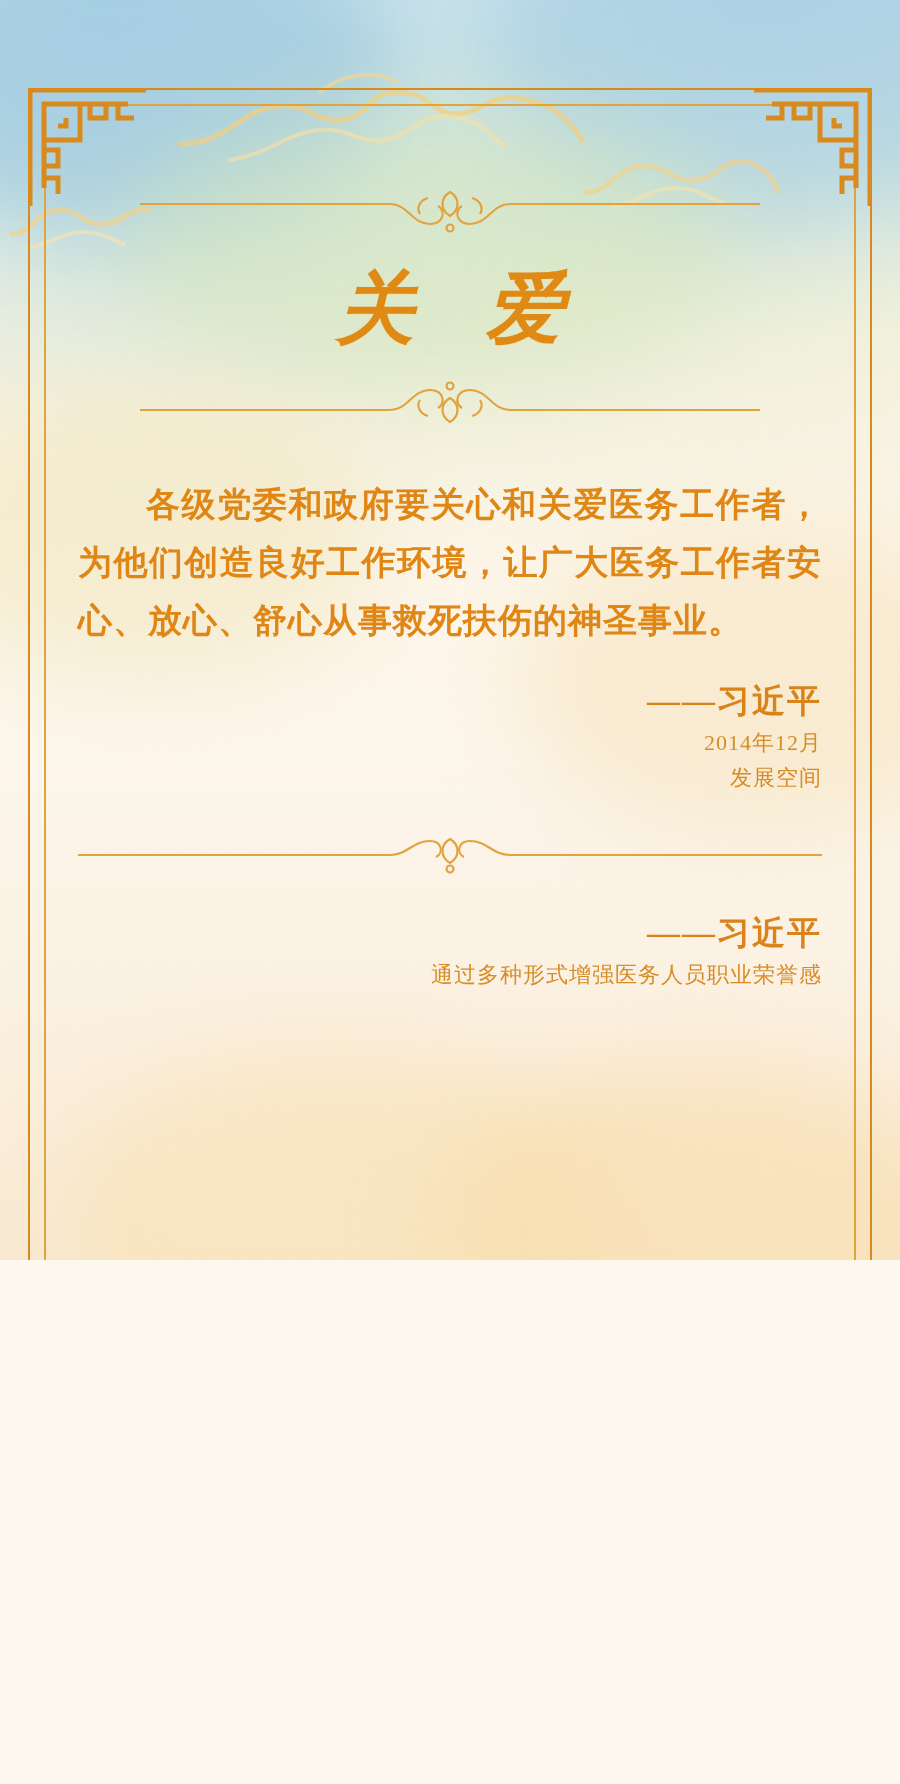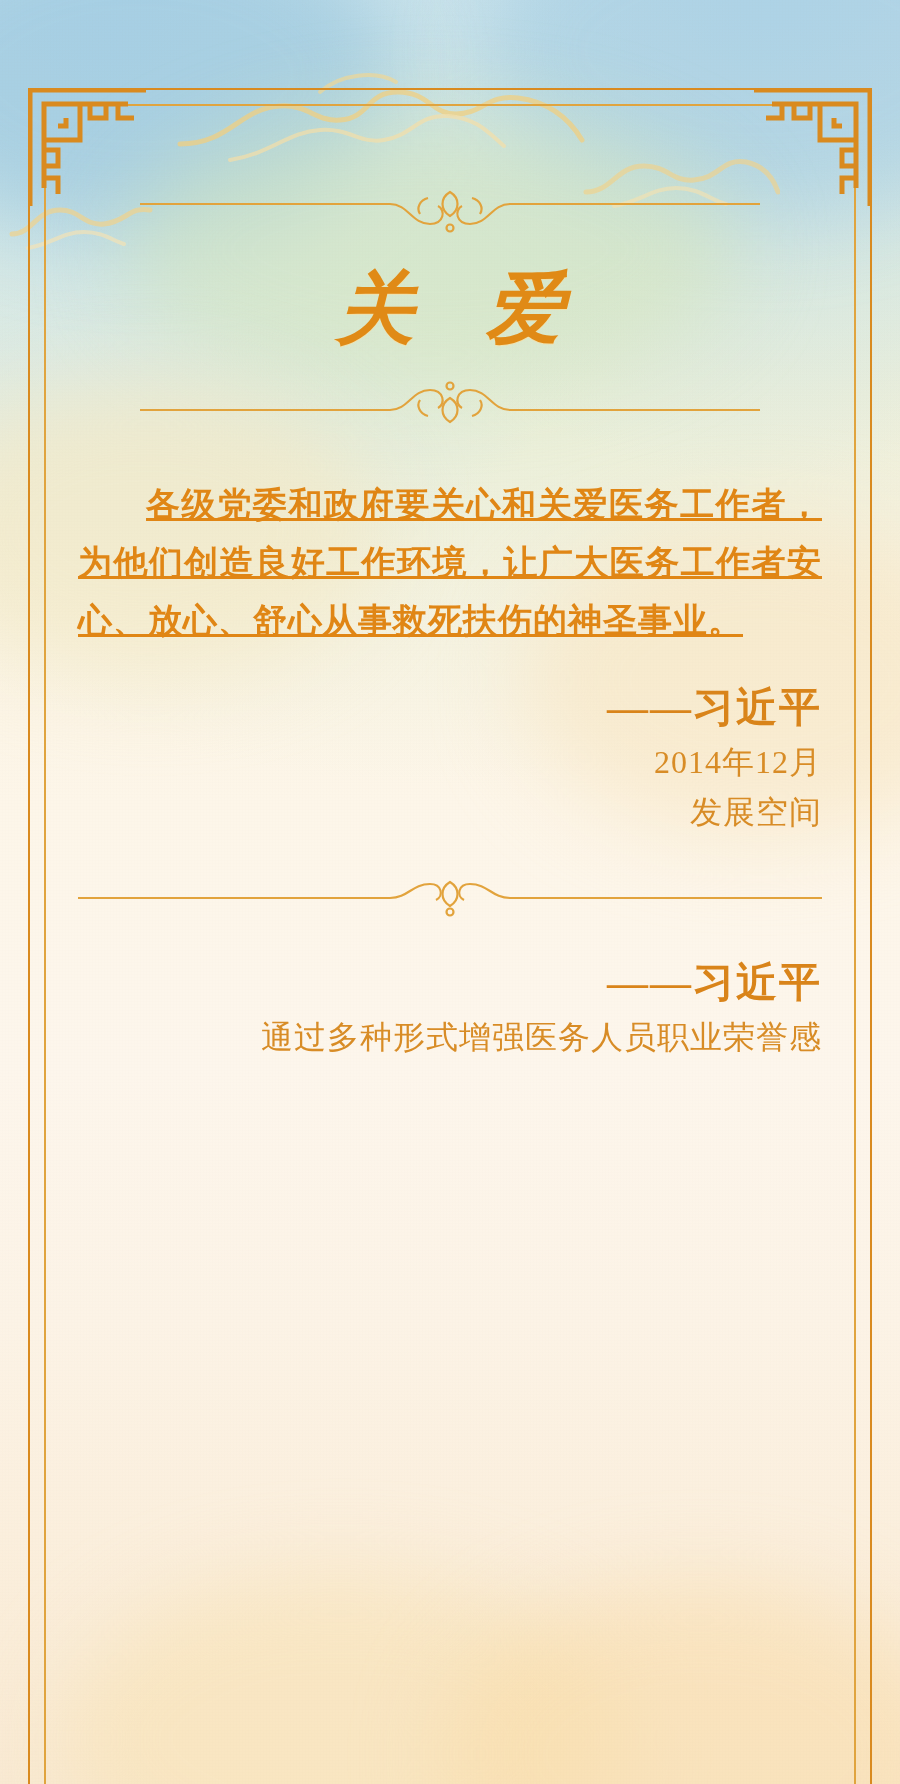--- a/index.html
+++ b/index.html
@@ -11,21 +11,21 @@
     height: 1784px;
     font-family: "Liberation Serif", "DejaVu Serif", serif;
     background: #fdf8ee;
     overflow: hidden;
   }
 
   
   .poster {
     position: relative;
     width: 900px;
-    height: 1784px;
+    height: 1260px;
     overflow: hidden;
     background:
       radial-gradient(120% 60% at 12% 2%, rgba(196,226,240,0.85) 0%, rgba(196,226,240,0.0) 55%),
       radial-gradient(90% 45% at 85% 0%, rgba(186,219,236,0.75) 0%, rgba(186,219,236,0.0) 60%),
       radial-gradient(120% 40% at 50% 16%, rgba(226,238,214,0.75) 0%, rgba(226,238,214,0.0) 70%),
       linear-gradient(180deg,
         #cfe5f0 0%,
         #d8e9ec 6%,
         #e6eee0 14%,
         #f2f0dc 22%,
@@ -121,35 +121,35 @@
   .quote {
     color: #e08615;
     font-size: 34px;
     font-weight: bold;
     line-height: 1.72;
     letter-spacing: 1px;
     text-align: justify;
     text-justify: inter-ideograph;
     margin: 52px 0 0;
   }
-  .quote p { margin: 0; text-indent: 2em; text-decoration: underline; }
+  .quote p { margin: 0; text-indent: 2em; }
 
   .attrib {
     margin-top: 26px;
     text-align: right;
     color: #d9841a;
   }
   .attrib .name {
-    font-size: 41px;
+    font-size: 33px;
     font-weight: bold;
     letter-spacing: 2px;
     line-height: 1.5;
   }
   .attrib .meta {
-    font-size: 32px;
+    font-size: 22px;
     line-height: 1.55;
     letter-spacing: 1px;
     color: #d88c26;
   }
 
   .divider {
     margin: 40px 0 10px;
     text-align: center;
   }
 

